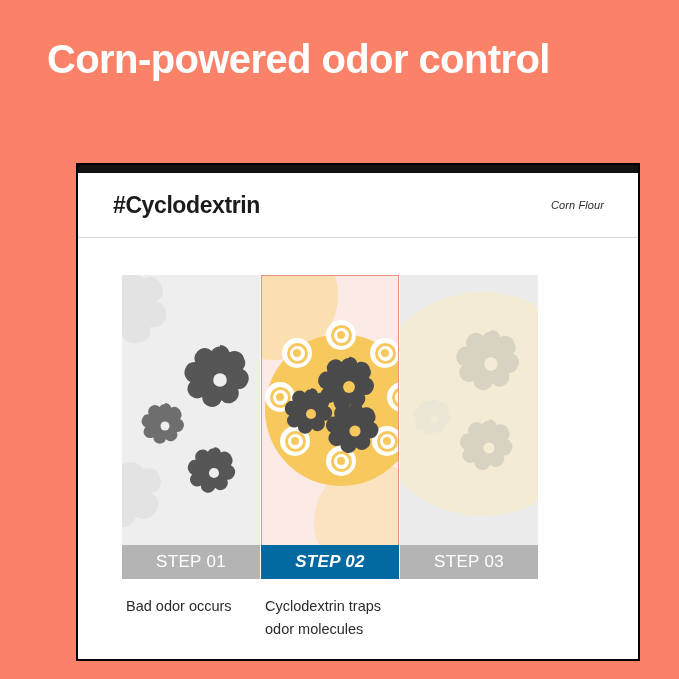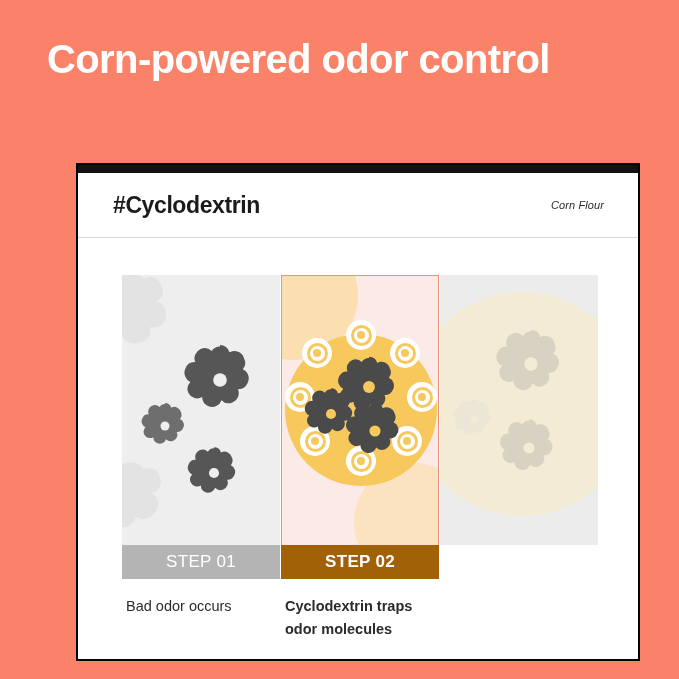--- a/index.html
+++ b/index.html
@@ -79,21 +79,21 @@
 
   
   .steps {
     position: absolute;
     left: 44px;
     top: 110px;
     width: 476px;
     display: flex;
   }
   .step {
-    width: 158px;
+    width: 138px;
     position: relative;
   }
   .step + .step { margin-left: 1px; }
 
   .panel {
     position: relative;
     width: 100%;
     height: 270px;
     overflow: hidden;
     box-sizing: border-box;
@@ -173,32 +173,32 @@
   .step-bar {
     height: 34px;
     display: flex;
     align-items: center;
     justify-content: center;
     color: #ffffff;
     font-size: 17px;
     letter-spacing: 0.3px;
   }
   .bar-grey { background: #b4b4b4; }
-  .bar-coral { background: #a16207; font-weight: bold; }
+  .bar-coral { background: #0369a1; font-weight: bold; font-style: italic; }
 
   
   .caption {
     margin-top: 16px;
     text-align: left;
     font-size: 14.5px;
     color: #2b2b2b;
     line-height: 1.6;
     padding: 0 4px;
   }
-  .caption.bold { font-weight: bold; }
+  .caption.bold { font-weight: normal; }
 
   svg { display: block; }
 </style>
 </head>
 <body>
 
 <div class="headline">Corn-powered odor control</div>
 
 <div class="card">
 
@@ -295,17 +295,18 @@
           <path fill="#ece6d6" d="M50 4 a13 13 0 0 1 12.5 9.5 a13 13 0 0 1 19 8 a13 13 0 0 1 -1.5 14.5 a13 13 0 0 1 6 18.5 a13 13 0 0 1 -12.5 7.5 a13 13 0 0 1 -7 17.5 a13 13 0 0 1 -14.5 -3 a13 13 0 0 1 -17 8 a13 13 0 0 1 -8.5 -12 a13 13 0 0 1 -18 -5.5 a13 13 0 0 1 2.5 -14.5 a13 13 0 0 1 -6.5 -17.5 a13 13 0 0 1 13 -8.5 a13 13 0 0 1 6.5 -17 a13 13 0 0 1 15 2.5 a13 13 0 0 1 11 -6 z"></path>
           <circle cx="50" cy="50" r="9" fill="#f3ebd3"></circle>
         </svg>
 
         <svg style="position:absolute; left:58px; top:142px;" width="62" height="62" viewBox="0 0 100 100">
           <path fill="#d8d2c2" d="M50 4 a13 13 0 0 1 12.5 9.5 a13 13 0 0 1 19 8 a13 13 0 0 1 -1.5 14.5 a13 13 0 0 1 6 18.5 a13 13 0 0 1 -12.5 7.5 a13 13 0 0 1 -7 17.5 a13 13 0 0 1 -14.5 -3 a13 13 0 0 1 -17 8 a13 13 0 0 1 -8.5 -12 a13 13 0 0 1 -18 -5.5 a13 13 0 0 1 2.5 -14.5 a13 13 0 0 1 -6.5 -17.5 a13 13 0 0 1 13 -8.5 a13 13 0 0 1 6.5 -17 a13 13 0 0 1 15 2.5 a13 13 0 0 1 11 -6 z"></path>
           <circle cx="50" cy="50" r="9" fill="#f3ebd3"></circle>
         </svg>
       </div>
 
+      <div class="step-bar bar-grey">STEP 03</div>
 
     </div>
 
   </div>
 </div>
 
 </body></html>

